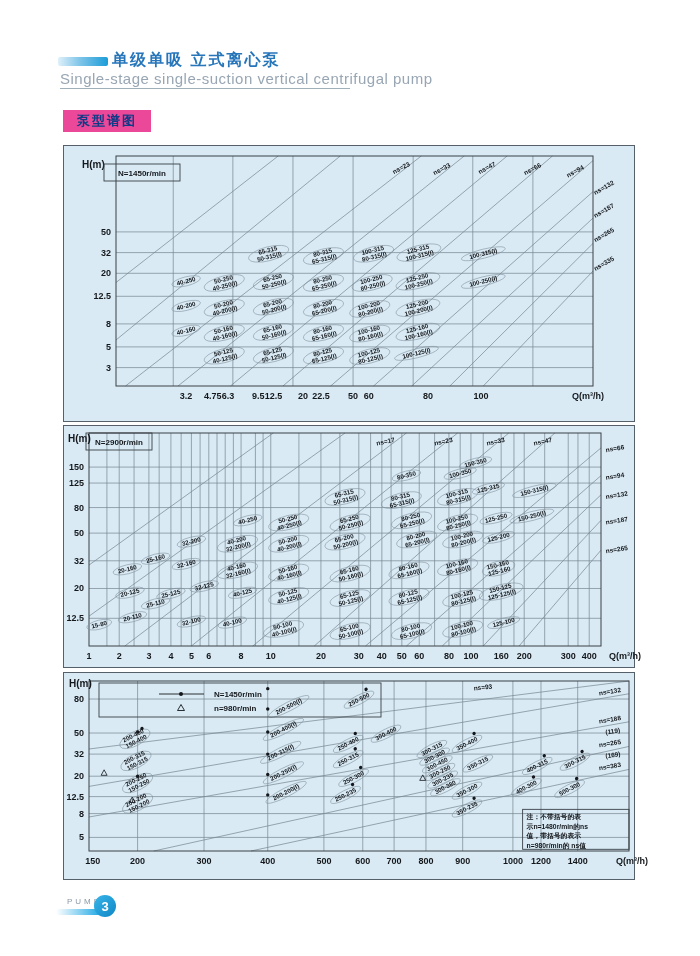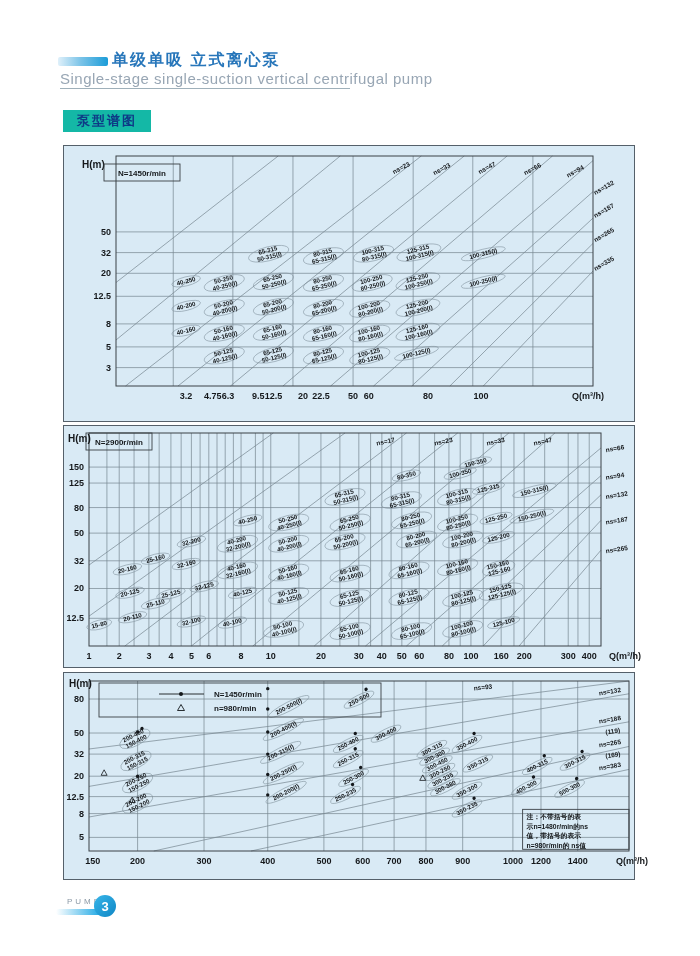--- a/index.html
+++ b/index.html
@@ -6,21 +6,21 @@
   body{width:700px;height:956px;position:relative;background:#ffffff;
        font-family:"Liberation Sans","DejaVu Sans",sans-serif;overflow:hidden;}
   .hdr-swoosh{position:absolute;left:58px;top:57px;width:50px;height:9px;
        background:linear-gradient(90deg,#dff0fa 0%,#7cc4e8 45%,#1b9cd8 100%);border-radius:2px;}
   .page-title{position:absolute;left:112px;top:50px;font-size:16px;font-weight:bold;
        color:#2776ba;letter-spacing:2px;white-space:nowrap;}
   .page-subtitle{position:absolute;left:60px;top:70px;font-size:15px;color:#98a6b4;
        letter-spacing:0.5px;white-space:nowrap;}
   .hdr-rule{position:absolute;left:60px;top:88px;width:290px;height:1px;background:#9fb0ba;}
   .section-badge{position:absolute;left:63px;top:110px;width:88px;height:22px;
-       background:#14b8a6;color:#0e3a86;font-size:13px;font-weight:bold;letter-spacing:2px;
+       background:#ec4899;color:#0e3a86;font-size:13px;font-weight:bold;letter-spacing:2px;
        display:flex;align-items:center;justify-content:center;}
   .panel{position:absolute;background:#d9eaf5;border:1px solid #55606a;box-sizing:border-box;}
   .panel svg{display:block;}
   .ftr-brand{position:absolute;left:67px;top:897px;font-size:8px;letter-spacing:3px;color:#8b99a6;}
   .ftr-swoosh{position:absolute;left:56px;top:909px;width:46px;height:6px;border-radius:3px;
        background:linear-gradient(90deg,rgba(25,166,228,0),#19a6e4);}
   .ftr-badge{position:absolute;left:94px;top:895px;width:22px;height:22px;border-radius:50%;
        background:linear-gradient(135deg,#38b6ea,#0f86c4);color:#fff;font-size:13px;font-weight:bold;
        display:flex;align-items:center;justify-content:center;}
 </style>

